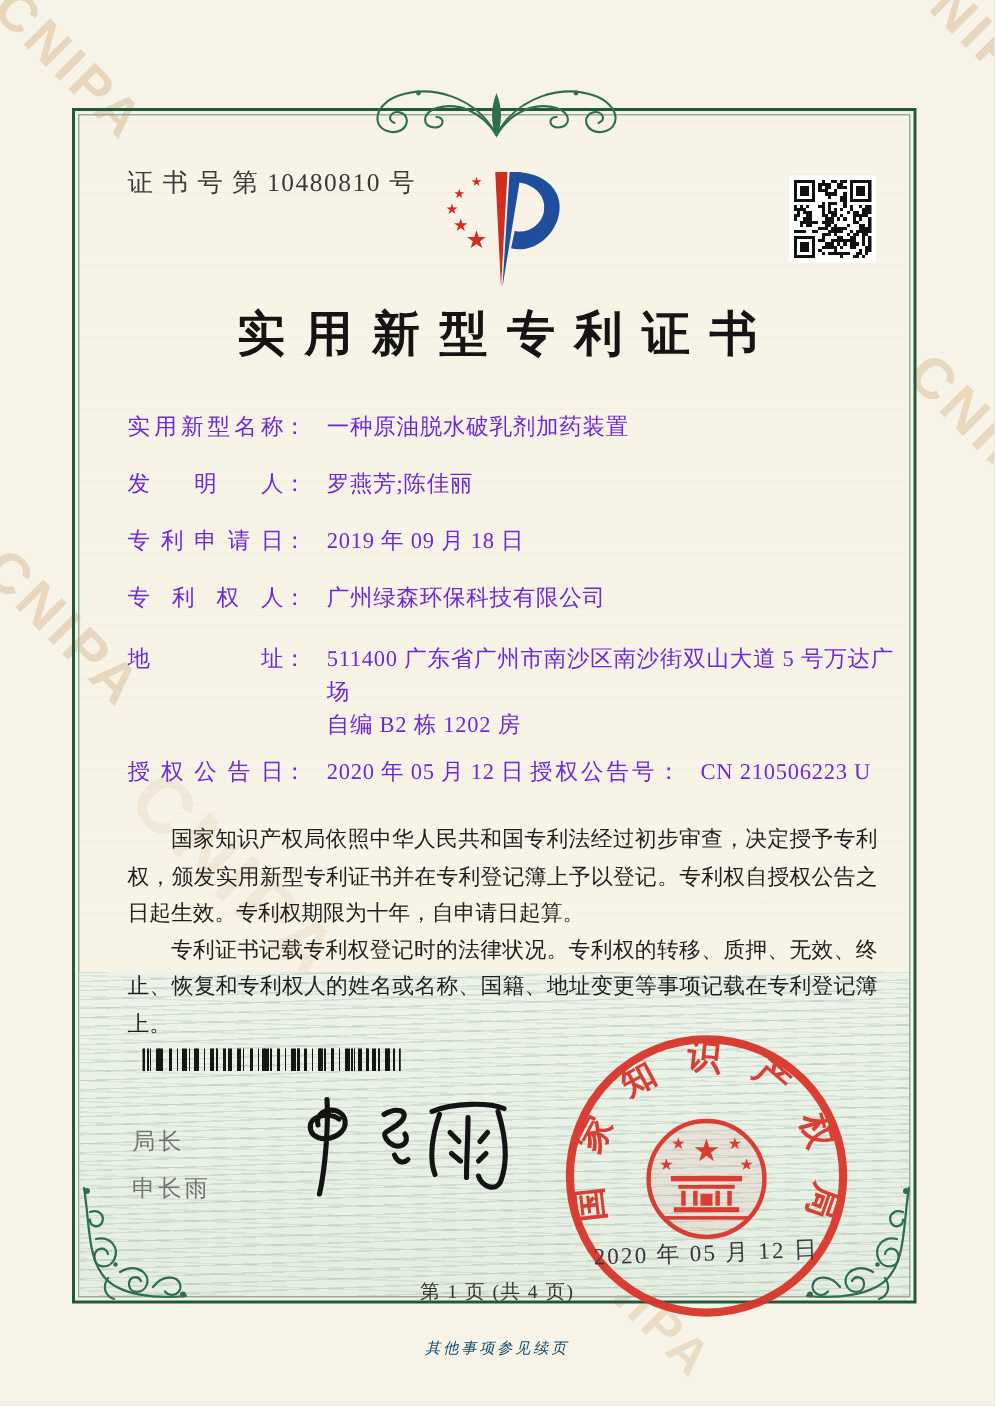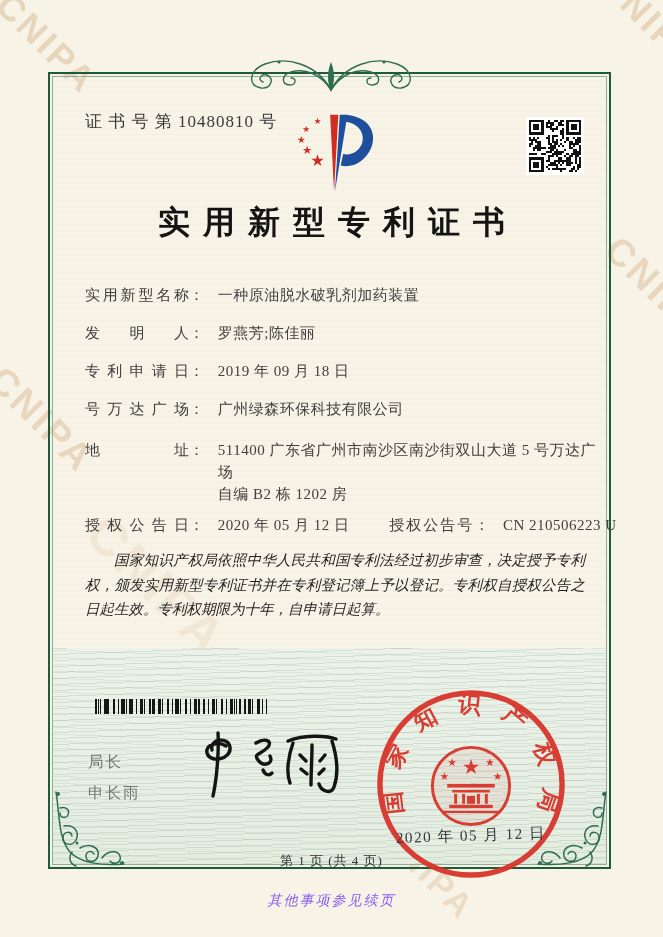--- a/index.html
+++ b/index.html
@@ -46,59 +46,59 @@
   
   .cert-no { position:absolute; left:85px; top:110px; font-size:17px; color:#3a3a3a; letter-spacing:1px; }
   .logo { position:absolute; left:286px; top:110px; width:96px; height:90px; }
   .qr { position:absolute; left:526px; top:117px; width:58px; height:58px; background:#fff; padding:3px; }
   .qr svg { width:100%; height:100%; display:block; }
   .title {
     position:absolute; left:0; top:201px; width:100%; text-align:center;
     font-size:32px; font-weight:bold; color:#141414; letter-spacing:13px; text-indent:13px;
   }
   
-  .fields { position:absolute; left:85px; top:287px; width:500px; font-size:15px; color:#404040; }
+  .fields { position:absolute; left:85px; top:277px; width:500px; font-size:15px; color:#6d28d9; }
   .frow { margin-bottom:21px; line-height:17px; white-space:nowrap; }
   .flabel {
     display:inline-block; width:104px; vertical-align:top;
     text-align:justify; text-align-last:justify;
   }
   .colon { display:inline-block; }
   .fval { margin-left:10px; letter-spacing:.5px; }
   .frow-addr { line-height:22px; margin-bottom:12px; }
   .frow-addr .fval { display:inline-block; white-space:normal; width:380px; vertical-align:top; }
   .frow-addr .line { display:block; }
-  .pair2 { margin-left:36px; }
+  .pair2 { }
   .pair2 .flabel2 { letter-spacing:2px; }
   
   .paras {
     position:absolute; left:85px; top:548px; width:500px;
     font-size:14.5px; line-height:24.5px; color:#1f1f1f;
-    font-style:italic; text-align:justify;
+    text-align:justify;
   }
   .paras p { text-indent:2em; }
   
   .barcode {
     position:absolute; left:95px; top:699px; width:172px; height:15px;
     background-image:
       repeating-linear-gradient(90deg,#161616 0 2px,transparent 2px 5px,#161616 5px 6px,transparent 6px 9px,#161616 9px 12px,transparent 12px 13px,#161616 13px 14px,transparent 14px 18px),
       repeating-linear-gradient(90deg,transparent 0 3px,#161616 3px 4px,transparent 4px 11px,#161616 11px 13px,transparent 13px 23px);
   }
   
   .sig-labels {
     position:absolute; left:88px; top:746px;
     font-family:"Liberation Sans","DejaVu Sans",sans-serif;
     font-size:15.5px; color:#737373; line-height:31px; letter-spacing:2px;
   }
   .signature { position:absolute; left:184px; top:728px; width:170px; height:82px; }
   
   .seal { position:absolute; left:372px; top:685px; width:198px; height:198px; opacity:.95; }
   
   .page-info { position:absolute; left:0; top:852px; width:100%; text-align:center; font-size:13px; color:#333; letter-spacing:1px; }
-  .note { position:absolute; left:0; top:892px; width:100%; text-align:center; font-size:14px; color:#8b5cf6; font-style:italic; letter-spacing:2px; }
+  .note { position:absolute; left:0; top:892px; width:100%; text-align:center; font-size:10px; color:#0c4a6e; font-style:italic; letter-spacing:2px; }
 </style>
 </head>
 <body>
 
 <div class="page">
 
   <div class="wm wm1">CNIPA</div>
   <div class="wm wm2">CNIPA</div>
   <div class="wm wm3">CNIPA</div>
   <div class="wm wm4">CNIPA</div>
@@ -405,21 +405,21 @@
     </div>
     <div class="frow">
       <span class="flabel">发明人</span><span class="colon">：</span>
       <span class="fval">罗燕芳;陈佳丽</span>
     </div>
     <div class="frow">
       <span class="flabel">专利申请日</span><span class="colon">：</span>
       <span class="fval">2019 年 09 月 18 日</span>
     </div>
     <div class="frow">
-      <span class="flabel">号万达广场</span><span class="colon">：</span>
+      <span class="flabel">专利权人</span><span class="colon">：</span>
       <span class="fval">广州绿森环保科技有限公司</span>
     </div>
     <div class="frow frow-addr">
       <span class="flabel">地址</span><span class="colon">：</span>
       <span class="fval">
         <span class="line">511400 广东省广州市南沙区南沙街双山大道 5 号万达广场</span>
         <span class="line">自编 B2 栋 1202 房</span>
       </span>
     </div>
     <div class="frow">
@@ -427,20 +427,21 @@
       <span class="fval">2020 年 05 月 12 日</span>
       <span class="pair2">
         <span class="flabel2">授权公告号</span><span class="colon">：</span>
         <span class="fval">CN 210506223 U</span>
       </span>
     </div>
   </div>
 
   <div class="paras">
     <p>国家知识产权局依照中华人民共和国专利法经过初步审查，决定授予专利权，颁发实用新型专利证书并在专利登记簿上予以登记。专利权自授权公告之日起生效。专利权期限为十年，自申请日起算。</p>
+    <p>专利证书记载专利权登记时的法律状况。专利权的转移、质押、无效、终止、恢复和专利权人的姓名或名称、国籍、地址变更等事项记载在专利登记簿上。</p>
   </div>
 
   <div class="barcode"></div>
 
   <div class="sig-labels">
     <div>局长</div>
     <div>申长雨</div>
   </div>
   <svg class="signature" viewBox="0 0 170 82">
     <g fill="none" stroke="#141414" stroke-width="3.4" stroke-linecap="round" stroke-linejoin="round">

